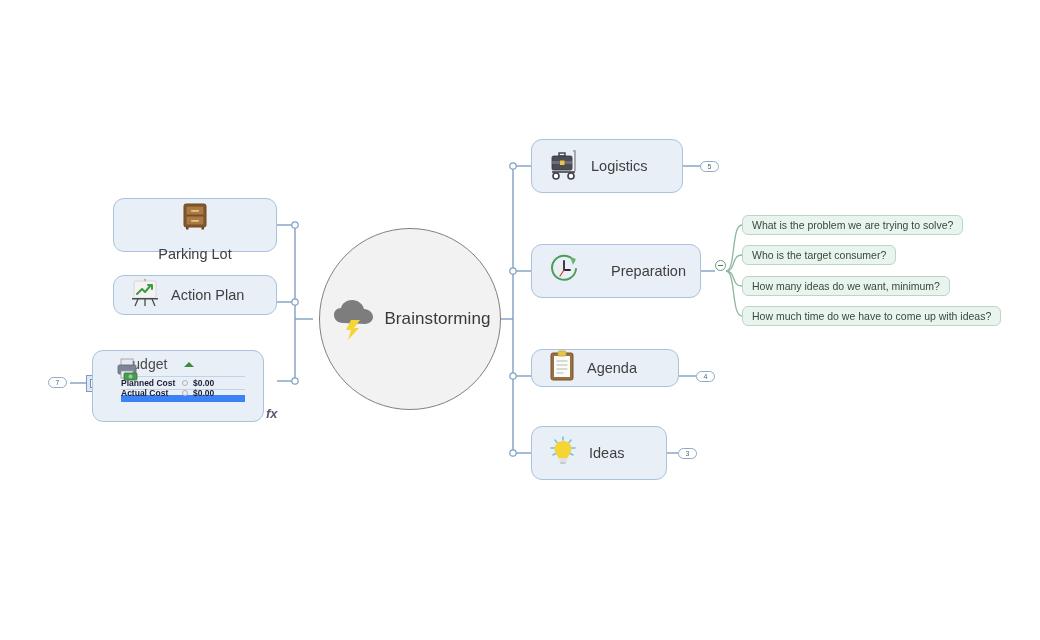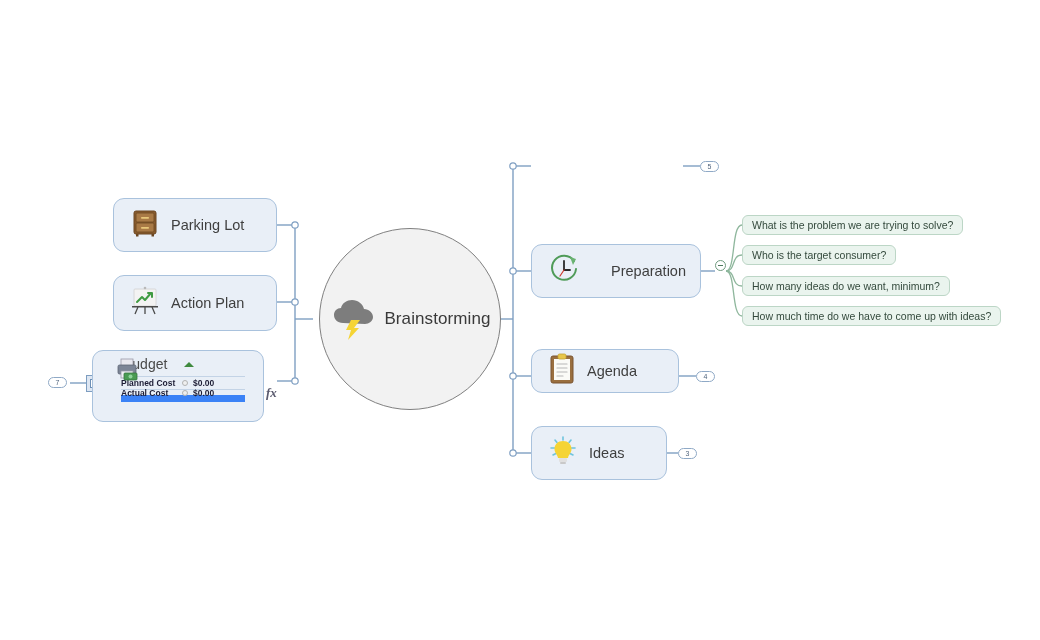--- a/index.html
+++ b/index.html
@@ -72,22 +72,22 @@
   .budget-row .bk { width: 56px; }
   .budget-row .bi {
     width: 16px; display: flex; align-items: center; justify-content: center;
   }
   .budget-row .bi i {
     display: block; width: 6px; height: 6px; border-radius: 50%;
     border: 1px solid #b2b2b2; background: #efefef;
   }
   .budget-row .bv { color: #1d1d35; }
   .fx {
-    position: absolute; left: 266px; top: 385px;
-    font-family: Liberation Serif, serif;
+    position: absolute; left: 266px; top: 406px;
+    font-family: Liberation Sans, sans-serif;
     font-style: italic; font-weight: bold;
     font-size: 13px; color: #5a5a6e;
   }
   .note-icon {
     position: absolute; left: 86px; top: 375px;
     width: 17px; height: 17px;
     background: #dde6f2; border: 1px solid #7d9dc0;
   }
   .note-icon span {
     position: absolute; left: 3px; top: 3px;
@@ -187,36 +187,36 @@
   <div class="central">
     <span class="ico">
       <svg width="48" height="48" viewBox="0 0 48 48">
         <path d="M14 30 C8 30 5 26 5 22 C5 18 8 15 12 15 C13 10 18 7 23 7 C29 7 34 11 35 16 C40 16 44 20 44 24 C44 28 40 31 36 31 Z" fill="#7d7d7d"></path>
         <polygon points="22,27 31,27 25,35 30,35 19,47 22,37 17,37" fill="#f5d435"></polygon>
       </svg>
     </span>
     <span class="c-label">Brainstorming</span>
   </div>
 
-  <div class="topic" style="left:113px; top:198px; width:164px; height:54px;">
+  <div class="topic" style="left:113px; top:198px; width:164px; height:54px;flex-direction:column;">
     <span class="ico">
       <svg width="34" height="34" viewBox="0 0 34 34">
         <rect x="6" y="5" width="22" height="23" rx="2" fill="#8a5c2e" stroke="#6b4622" stroke-width="1"></rect>
         <rect x="8" y="7" width="18" height="9" rx="1" fill="#a97a46" stroke="#6b4622" stroke-width=".8"></rect>
         <rect x="8" y="17" width="18" height="9" rx="1" fill="#a97a46" stroke="#6b4622" stroke-width=".8"></rect>
         <rect x="13" y="11" width="8" height="1.7" rx=".8" fill="#e8c77a"></rect>
         <rect x="13" y="21" width="8" height="1.7" rx=".8" fill="#e8c77a"></rect>
         <rect x="8" y="28" width="2.5" height="2.5" fill="#6b4622"></rect>
         <rect x="23.5" y="28" width="2.5" height="2.5" fill="#6b4622"></rect>
       </svg>
     </span>
     <span class="t-label">Parking Lot</span>
   </div>
 
-  <div class="topic" style="left:113px; top:275px; width:164px; height:56px;">
+  <div class="topic" style="left:113px; top:275px; width:164px; height:40px;">
     <span class="ico">
       <svg width="34" height="34" viewBox="0 0 34 34">
         <rect x="6" y="5" width="22" height="17" rx="1" fill="#f3f3f3" stroke="#d0d0d0" stroke-width=".8"></rect>
         <circle cx="17" cy="4" r="1.3" fill="#b9b9b9"></circle>
         <path d="M9 18 L14 13 L17 16 L23 9" fill="none" stroke="#3f9b43" stroke-width="2" stroke-linecap="round" stroke-linejoin="round"></path>
         <path d="M20 9 L24 9 L24 13" fill="none" stroke="#3f9b43" stroke-width="2" stroke-linecap="round" stroke-linejoin="round"></path>
         <rect x="4" y="22" width="26" height="1.5" fill="#4a4a4a"></rect>
         <path d="M10 23 L7 30 M24 23 L27 30 M17 23 L17 30" stroke="#4a4a4a" stroke-width="1.3"></path>
       </svg>
     </span>
@@ -254,37 +254,52 @@
         <span class="bk">Actual Cost</span>
         <span class="bi">
             <i></i>
           </span>
         <span class="bv">$0.00</span>
       </div>
     </div>
   </div>
   <div class="fx">fx</div>
 
+  <div class="topic" style="left:531px; top:139px; width:152px; height:54px;">
+    <span class="ico">
+      <svg width="36" height="34" viewBox="0 0 36 34">
+        <path d="M27 4 L29 4 L29 24" fill="none" stroke="#9a9a9a" stroke-width="1.6"></path>
+        <rect x="13" y="6" width="6" height="3" fill="none" stroke="#3f3f45" stroke-width="1.4"></rect>
+        <rect x="6" y="9" width="20" height="14" rx="1.5" fill="#4c4c55" stroke="#34343b" stroke-width=".8"></rect>
+        <rect x="6" y="14" width="20" height="3" fill="#6d6d78"></rect>
+        <rect x="14" y="13.5" width="4.5" height="4.5" fill="#e8c64a"></rect>
+        <path d="M6 25 L29 25" stroke="#3f3f45" stroke-width="1.6"></path>
+        <circle cx="10" cy="29" r="3" fill="#ffffff" stroke="#3f3f45" stroke-width="1.6"></circle>
+        <circle cx="25" cy="29" r="3" fill="#ffffff" stroke="#3f3f45" stroke-width="1.6"></circle>
+      </svg>
+    </span>
+    <span class="t-label">Logistics</span>
+  </div>
   <div class="badge" style="left:700px; top:161px;">5</div>
 
   <div class="topic" style="left:531px; top:244px; width:170px; height:54px;justify-content:space-between;">
     <span class="ico">
       <svg width="36" height="36" viewBox="0 0 36 36">
         <path d="M28 10 A12 12 0 1 0 30 18" fill="none" stroke="#4f9b58" stroke-width="2" stroke-linecap="round"></path>
         <polygon points="24,6 30,8 27,14" fill="#6ab372"></polygon>
         <path d="M18 10 L18 19" stroke="#2a2a2a" stroke-width="1.8" stroke-linecap="round"></path>
         <path d="M18 19 L24 19" stroke="#2a2a2a" stroke-width="1.8" stroke-linecap="round"></path>
         <path d="M18 19 L14 25" stroke="#cc3b30" stroke-width="1.2" stroke-linecap="round"></path>
       </svg>
     </span>
     <span class="t-label">Preparation</span>
   </div>
   <div class="collapse-toggle"></div>
 
-  <div class="topic" style="left:531px; top:349px; width:148px; height:44px;">
+  <div class="topic" style="left:531px; top:349px; width:148px; height:38px;">
     <span class="ico">
       <svg width="32" height="34" viewBox="0 0 32 34">
         <rect x="5" y="4" width="22" height="27" rx="2" fill="#9a6f3f" stroke="#7a5430" stroke-width="1"></rect>
         <rect x="8" y="7" width="16" height="21" fill="#fbfbf7"></rect>
         <rect x="12" y="2" width="8" height="5" rx="1.5" fill="#e8c64a" stroke="#c3a235" stroke-width=".8"></rect>
         <g stroke="#b7b7b7" stroke-width="1.2" stroke-linecap="round">
           <path d="M11 12 L21 12"></path>
             <path d="M11 16 L21 16"></path>
           <path d="M11 20 L21 20"></path>
             <path d="M11 24 L17 24"></path>

